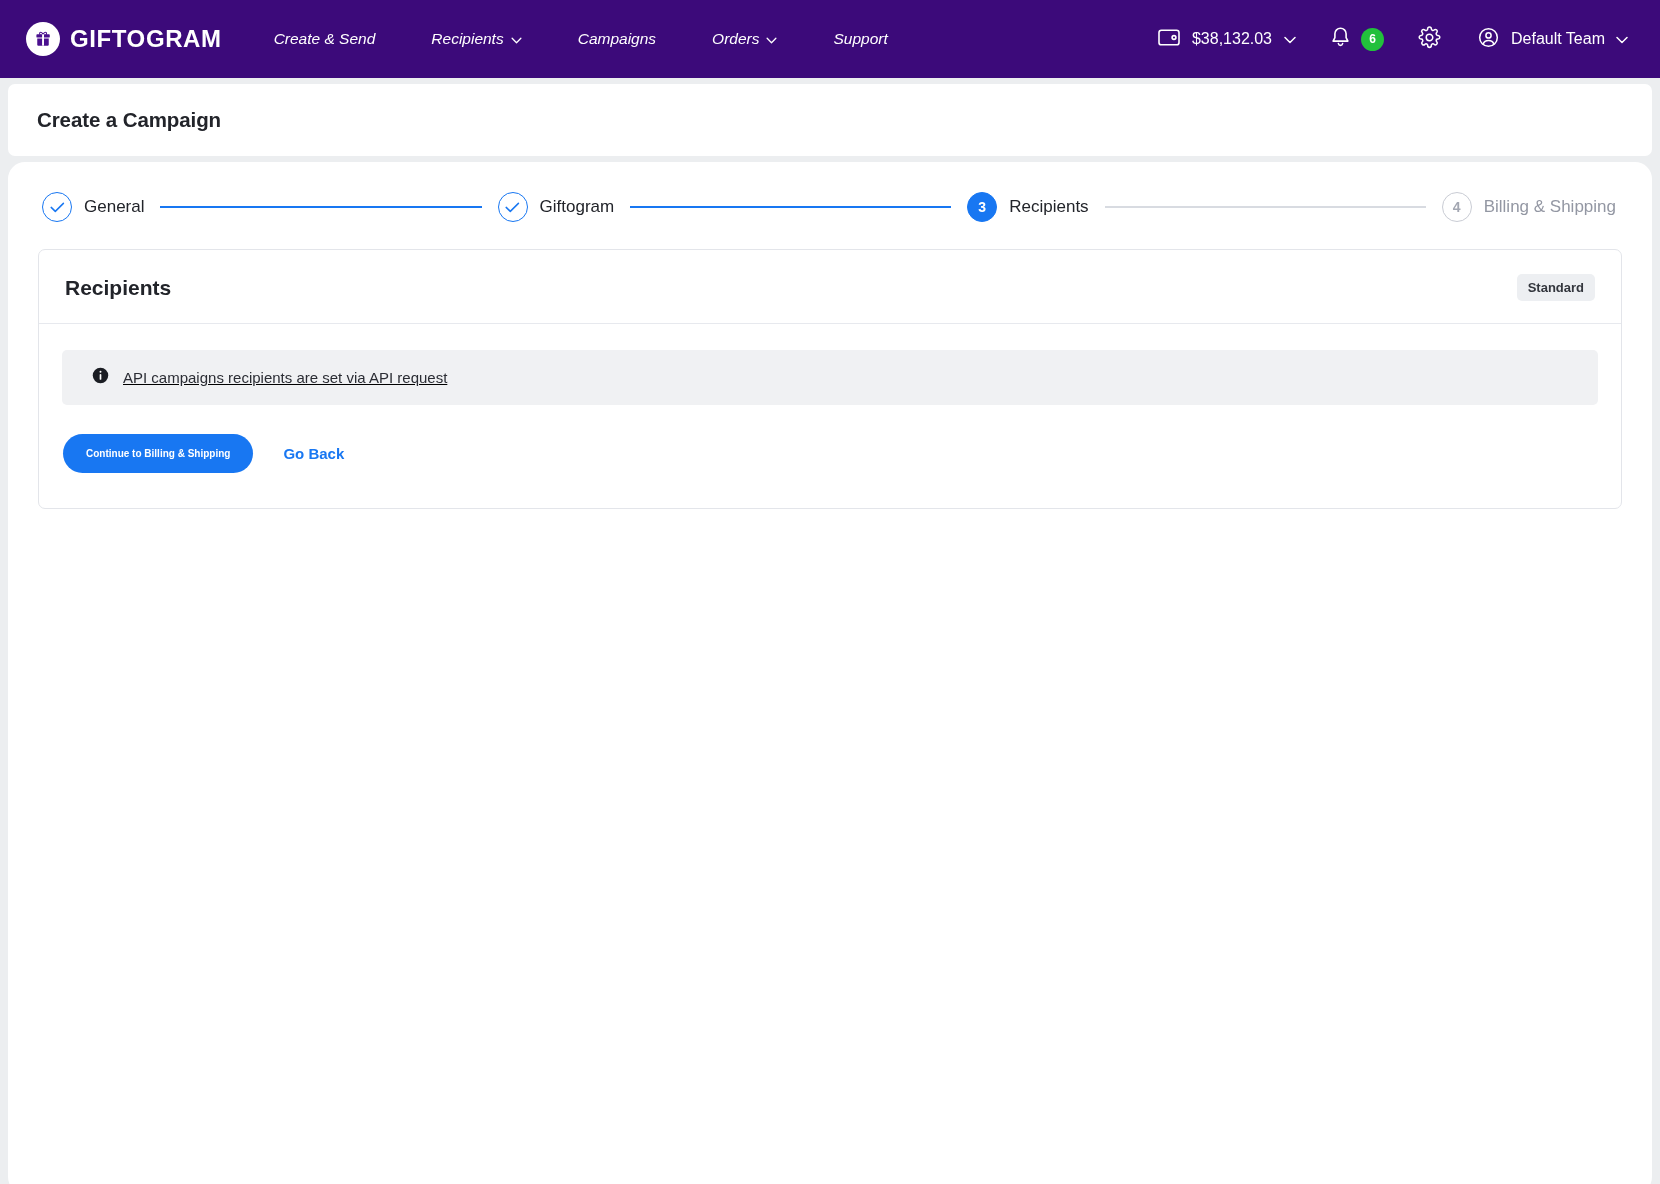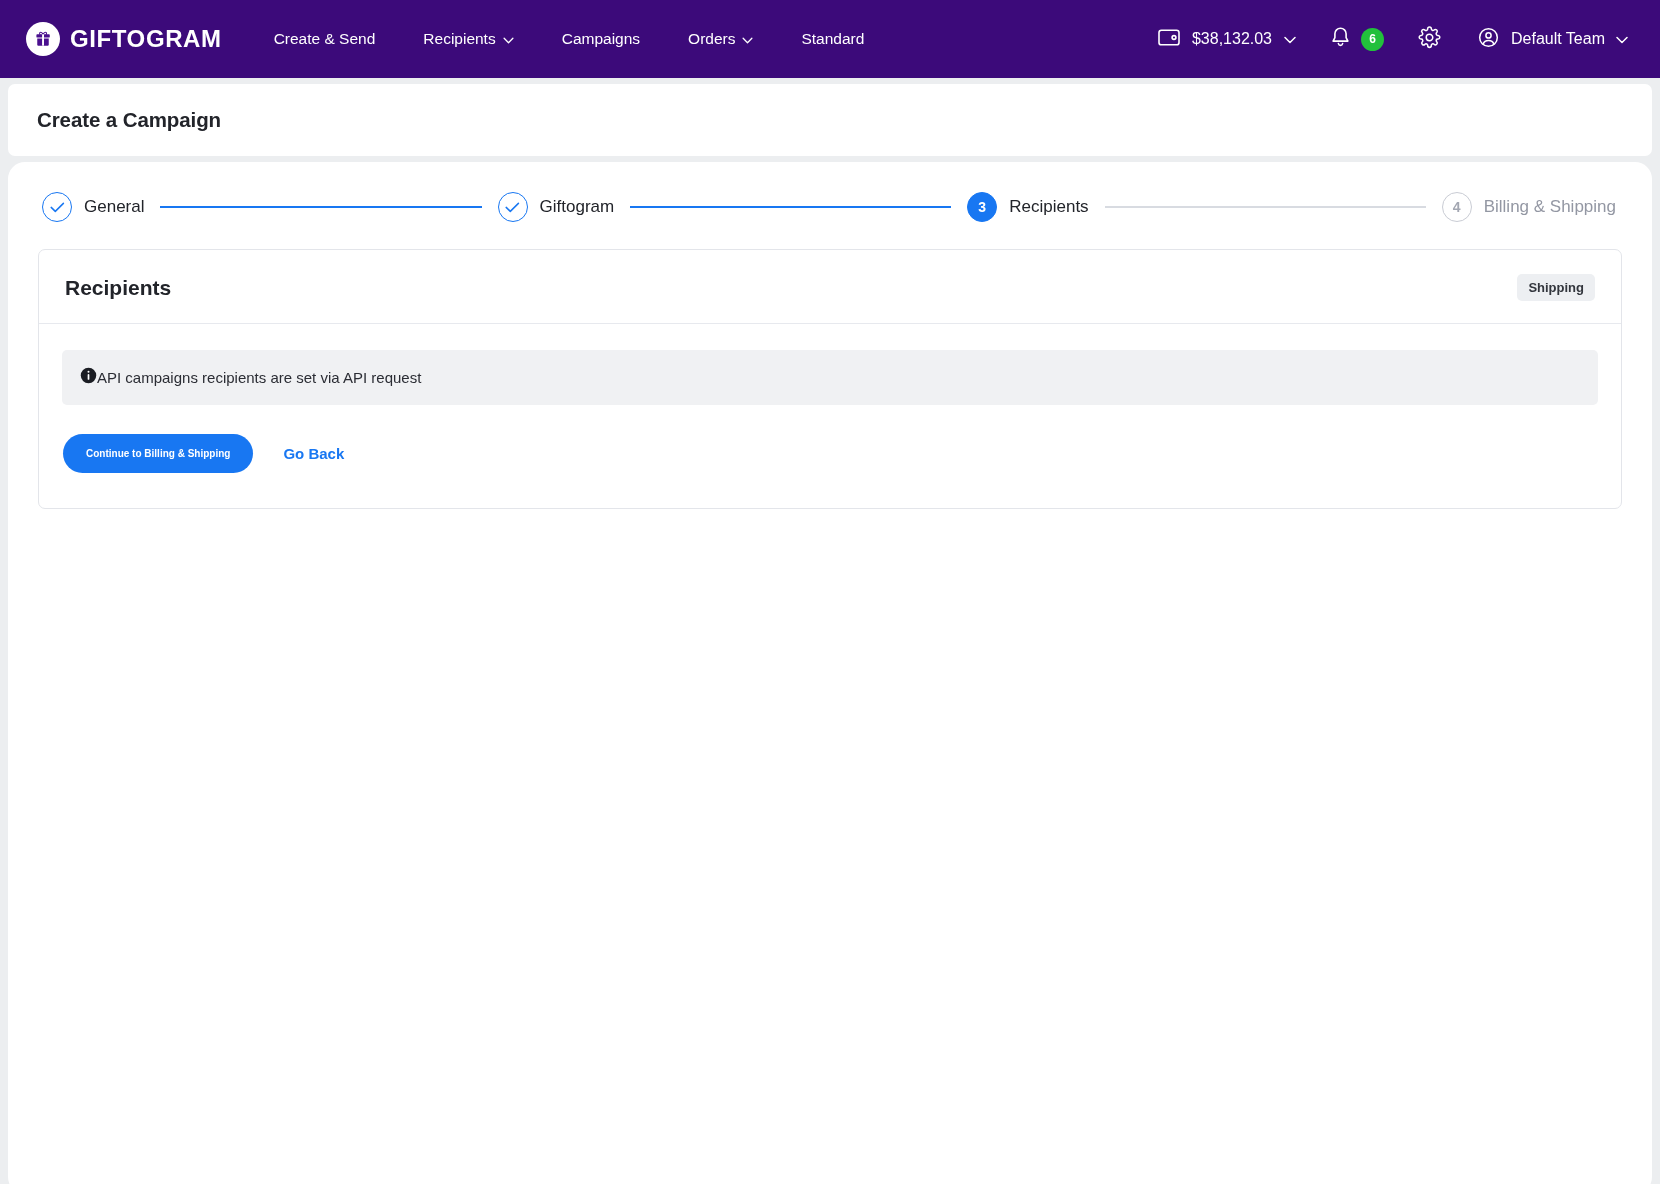--- a/index.html
+++ b/index.html
@@ -38,21 +38,22 @@
   .brand-name {
     color: #ffffff;
     font-size: 24px;
     font-weight: 700;
     letter-spacing: 0.6px;
   }
 
   .nav-links {
     display: flex;
     align-items: center;
-    gap: 8px;
+    gap: 16px;
+    font-style: italic;
   }
   .nav-link {
     color: #ffffff;
     font-size: 15.5px;
     padding: 10px 20px;
     display: flex;
     align-items: center;
     gap: 7px;
     cursor: pointer;
     white-space: nowrap;
@@ -192,23 +193,25 @@
     font-size: 13px;
     font-weight: 700;
     border-radius: 5px;
     padding: 6px 11px;
   }
   .card-body { padding: 26px 23px 32px 23px; }
 
   .alert {
     background: #f0f1f3;
     border-radius: 5px;
-    padding: 17px 18px;
-    display: flex;
-    align-items: center;
+    padding: 17px 30px;
+    display: flex;
+    align-items: center;
+    gap: 14px;
+    text-decoration: underline;
   }
   .alert-text { font-size: 15px; color: #2b2d34; }
 
   .actions {
     display: flex;
     align-items: center;
     gap: 14px;
     margin-top: 26px;
     padding-left: 1px;
   }
@@ -274,21 +277,21 @@
     <div class="nav-link">
       <span>Orders</span>
       <span class="chev">
         <svg width="11" height="7" viewBox="0 0 12 8">
             <path d="M1 1.5L6 6.5L11 1.5" stroke="#ffffff" stroke-width="1.5" fill="none" stroke-linecap="round" stroke-linejoin="round"></path>
           </svg>
       </span>
     </div>
 
     <div class="nav-link">
-      <span>Standard</span>
+      <span>Support</span>
     </div>
   </div>
 
   <div class="nav-right">
 
     <div class="wallet">
       <span>
         <svg width="22" height="19" viewBox="0 0 22 19" fill="none">
           <rect x="1" y="2.2" width="20" height="14.6" rx="2.4" stroke="#ffffff" stroke-width="1.6"></rect>
           <circle cx="16" cy="9.5" r="1.9" stroke="#ffffff" stroke-width="1.6"></circle>
@@ -379,21 +382,21 @@
     <div class="step">
       <span class="step-circle todo">4</span>
       <span class="step-label muted">Billing &amp; Shipping</span>
     </div>
   </div>
 
   <div class="card">
 
     <div class="card-head">
       <h2>Recipients</h2>
-      <span class="pill-badge">Shipping</span>
+      <span class="pill-badge">Standard</span>
     </div>
 
     <div class="card-body">
 
       <div class="alert">
         <span>
           <svg width="17" height="17" viewBox="0 0 18 18">
             <circle cx="9" cy="9" r="8.2" fill="#1b1d23"></circle>
             <rect x="8.1" y="7.4" width="1.8" height="6.1" rx="0.9" fill="#ffffff"></rect>
             <circle cx="9" cy="5.1" r="1.05" fill="#ffffff"></circle>

